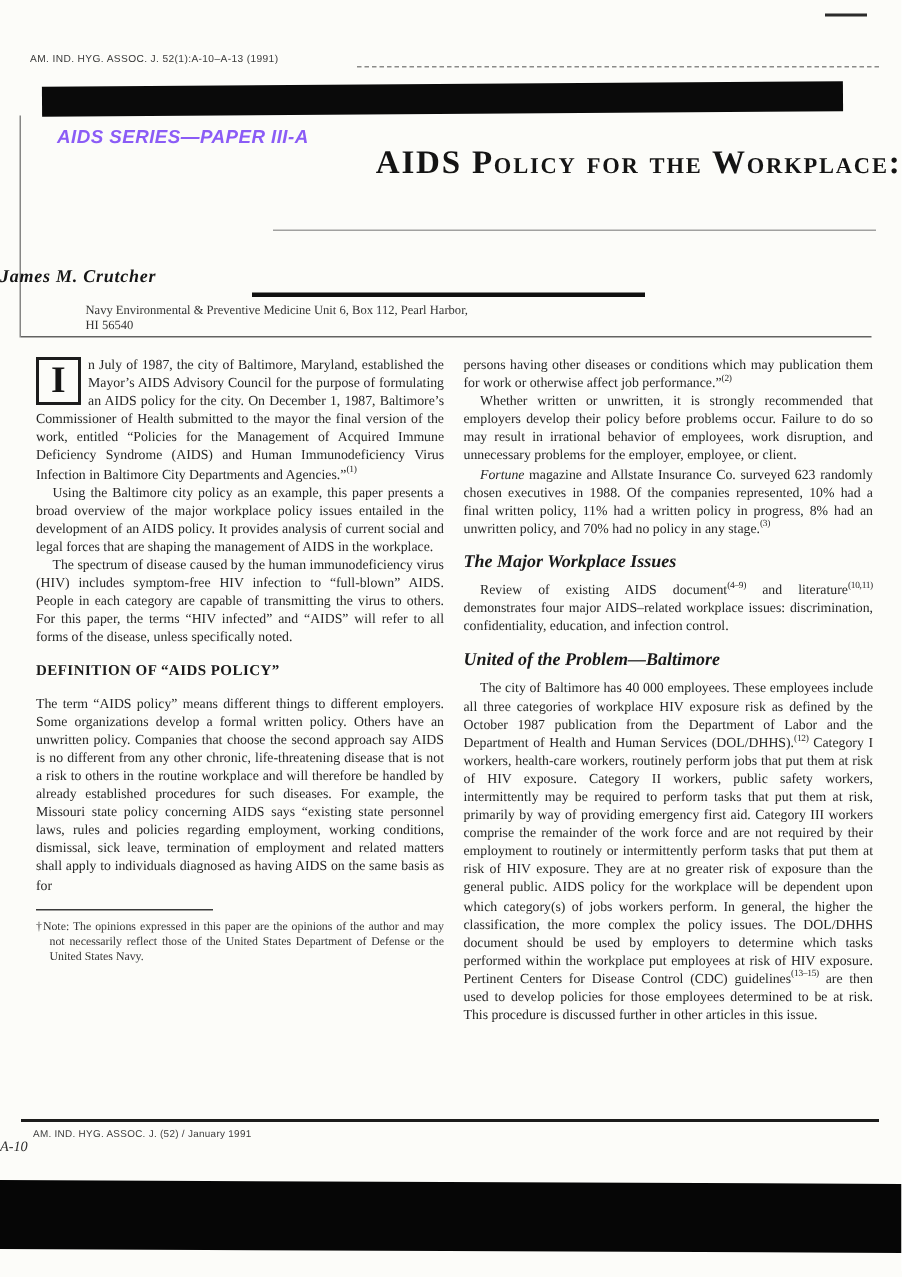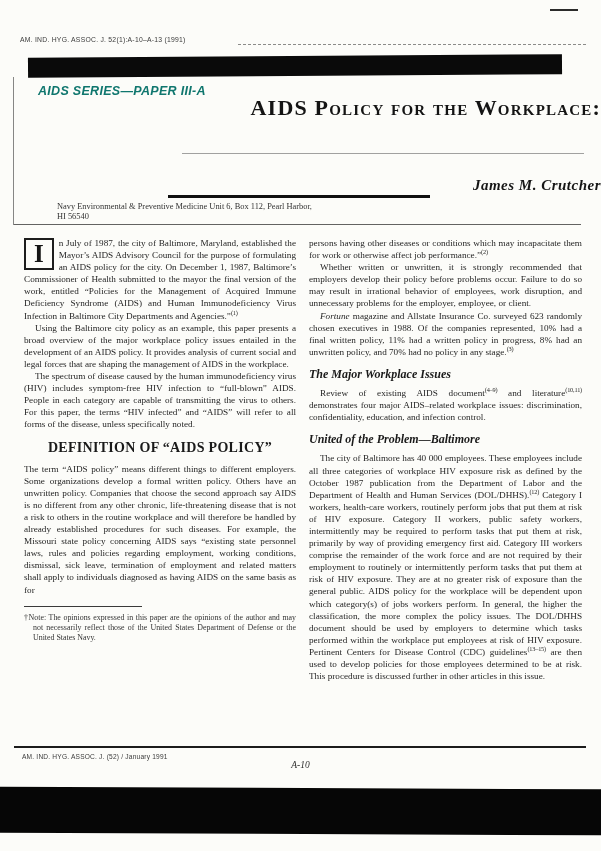--- a/index.html
+++ b/index.html
@@ -25,35 +25,35 @@
     position:absolute; left:28px; top:56px; width:534px; height:20px;
     background:#0a0a0a; transform:rotate(-0.4deg);
   }
   .header-left-border {
     position:absolute; left:13px; top:77px; height:148px;
     border-left:1px solid rgba(70,70,70,0.65);
   }
   .series-label {
     position:absolute; left:38px; top:84px;
     font-family:"Liberation Sans", sans-serif;
-    font-weight:bold; font-style:italic; font-size:12.5px; letter-spacing:0.3px; color:#0f766e;
+    font-weight:bold; font-style:italic; font-size:12.5px; letter-spacing:0.3px; color:#8b5cf6;
   }
   .title-block {
     position:absolute; left:0; right:0; top:97px; text-align:right;
     font-variant:small-caps; font-weight:bold; font-size:22px; line-height:22.5px;
     letter-spacing:1.2px; color:#141414;
   }
   .title-block sup { font-size:8px; letter-spacing:0; }
   .artifact-title-line {
     position:absolute; top:153px; left:182px; width:402px;
     border-top:1px solid rgba(50,50,50,0.45);
   }
   .author {
-    position:absolute; left:0; right:0; top:177px; text-align:right;
-    font-weight:bold; font-style:italic; font-size:15px; letter-spacing:0.5px; color:#161616;
+    position:absolute; left:0; right:0; top:177px; text-align:left;
+    font-weight:bold; font-style:italic; font-size:12px; letter-spacing:0.5px; color:#161616;
   }
   .author-rule {
     position:absolute; left:168px; top:195px; width:262px; height:3px; background:#101010;
   }
   .affiliation {
     position:absolute; left:57px; top:202px; width:420px;
     font-size:8.4px; line-height:10.3px; color:#333;
   }
   .header-rule {
     position:absolute; left:14px; top:224px; width:567px;
@@ -67,41 +67,41 @@
   .col-left  { width:272px; }
   .col-right { width:273px; }
   .col p { margin:0; }
   .col p.indent { text-indent:11px; }
   sup.ref { font-size:6.3px; vertical-align:super; line-height:0; letter-spacing:-0.2px; }
   .dropcap {
     float:left; font-weight:bold; font-size:25px; line-height:23px;
     border:2px solid #1d1d1d; padding:2px 8px 3px; margin:1px 5px 0 0; color:#151515;
   }
   .def-heading {
-    text-align:center; font-size:14px; font-weight:bold; letter-spacing:0.3px;
+    font-size:10px; font-weight:bold; letter-spacing:0.3px;
     margin:11px 0 9px; color:#1a1a1a;
   }
   .subhead {
     font-size:12px; font-weight:bold; font-style:italic;
     margin:10px 0 7px; text-align:left; color:#1a1a1a;
   }
   .fn-sep { width:118px; border-top:1px solid #3a3a3a; margin:10px 0 6px; }
   .footnote {
     font-size:7.9px; line-height:10.3px; text-align:justify;
     padding-left:9px; text-indent:-9px; margin-bottom:2px; color:#333;
   }
   .footer-rule {
     position:absolute; left:14px; top:746px; width:572px; border-top:2px solid #1c1c1c;
   }
   .footer-citation {
     position:absolute; left:22px; top:753px;
     font-family:"Liberation Sans", sans-serif; font-size:6.6px; letter-spacing:0.2px; color:#3a3a3a;
   }
   .page-number {
-    position:absolute; left:0; right:0; top:760px; text-align:center;
+    position:absolute; left:0; right:0; top:760px; 
     font-style:italic; font-size:9.5px; color:#2c2c2c;
   }
   .band-bottom {
     position:absolute; left:-4px; top:788px; width:610px; height:46px;
     background:#060606; transform:rotate(0.25deg);
   }
 </style>
 </head>
 <body>
 
@@ -137,21 +137,21 @@
       <p><span class="dropcap">I</span><span>n July of 1987, the city of Baltimore, Maryland, established the Mayor’s AIDS Advisory Council for the purpose of formulating an AIDS policy for the city. On December 1, 1987, Baltimore’s Commissioner of Health submitted to the mayor the final version of the work, entitled “Policies for the Management of Acquired Immune Deficiency Syndrome (AIDS) and Human Immunodeficiency Virus Infection in Baltimore City Departments and Agencies.”</span><sup class="ref">(1)</sup></p>
       <p class="indent">Using the Baltimore city policy as an example, this paper presents a broad overview of the major workplace policy issues entailed in the development of an AIDS policy. It provides analysis of current social and legal forces that are shaping the management of AIDS in the workplace.</p>
       <p class="indent">The spectrum of disease caused by the human immunodeficiency virus (HIV) includes symptom-free HIV infection to “full-blown” AIDS. People in each category are capable of transmitting the virus to others. For this paper, the terms “HIV infected” and “AIDS” will refer to all forms of the disease, unless specifically noted.</p>
       <h3 class="def-heading">DEFINITION OF “AIDS POLICY”</h3>
       <p>The term “AIDS policy” means different things to different employers. Some organizations develop a formal written policy. Others have an unwritten policy. Companies that choose the second approach say AIDS is no different from any other chronic, life-threatening disease that is not a risk to others in the routine workplace and will therefore be handled by already established procedures for such diseases. For example, the Missouri state policy concerning AIDS says “existing state personnel laws, rules and policies regarding employment, working conditions, dismissal, sick leave, termination of employment and related matters shall apply to individuals diagnosed as having AIDS on the same basis as for</p>
       <div class="fn-sep"></div>
       <p class="footnote">†Note: The opinions expressed in this paper are the opinions of the author and may not necessarily reflect those of the United States Department of Defense or the United States Navy.</p>
     </div>
 
     <div class="col col-right">
-      <p><span>persons having other diseases or conditions which may incapacitate them for work or otherwise affect job performance.”</span><sup class="ref">(2)</sup></p>
+      <p><span>persons having other diseases or conditions which may publication them for work or otherwise affect job performance.”</span><sup class="ref">(2)</sup></p>
       <p class="indent">Whether written or unwritten, it is strongly recommended that employers develop their policy before problems occur. Failure to do so may result in irrational behavior of employees, work disruption, and unnecessary problems for the employer, employee, or client.</p>
       <p class="indent"><i>Fortune</i><span> magazine and Allstate Insurance Co. surveyed 623 randomly chosen executives in 1988. Of the companies represented, 10% had a final written policy, 11% had a written policy in progress, 8% had an unwritten policy, and 70% had no policy in any stage.</span><sup class="ref">(3)</sup></p>
       <h4 class="subhead">The Major Workplace Issues</h4>
       <p class="indent"><span>Review of existing AIDS document</span><sup class="ref">(4–9)</sup><span> and literature</span><sup class="ref">(10,11)</sup><span> demonstrates four major AIDS–related workplace issues: discrimination, confidentiality, education, and infection control.</span></p>
       <h4 class="subhead">United of the Problem—Baltimore</h4>
       <p class="indent"><span>The city of Baltimore has 40 000 employees. These employees include all three categories of workplace HIV exposure risk as defined by the October 1987 publication from the Department of Labor and the Department of Health and Human Services (DOL/DHHS).</span><sup class="ref">(12)</sup><span> Category I workers, health-care workers, routinely perform jobs that put them at risk of HIV exposure. Category II workers, public safety workers, intermittently may be required to perform tasks that put them at risk, primarily by way of providing emergency first aid. Category III workers comprise the remainder of the work force and are not required by their employment to routinely or intermittently perform tasks that put them at risk of HIV exposure. They are at no greater risk of exposure than the general public. AIDS policy for the workplace will be dependent upon which category(s) of jobs workers perform. In general, the higher the classification, the more complex the policy issues. The DOL/DHHS document should be used by employers to determine which tasks performed within the workplace put employees at risk of HIV exposure. Pertinent Centers for Disease Control (CDC) guidelines</span><sup class="ref">(13–15)</sup><span> are then used to develop policies for those employees determined to be at risk. This procedure is discussed further in other articles in this issue.</span></p>
     </div>
 
   </div>
 

